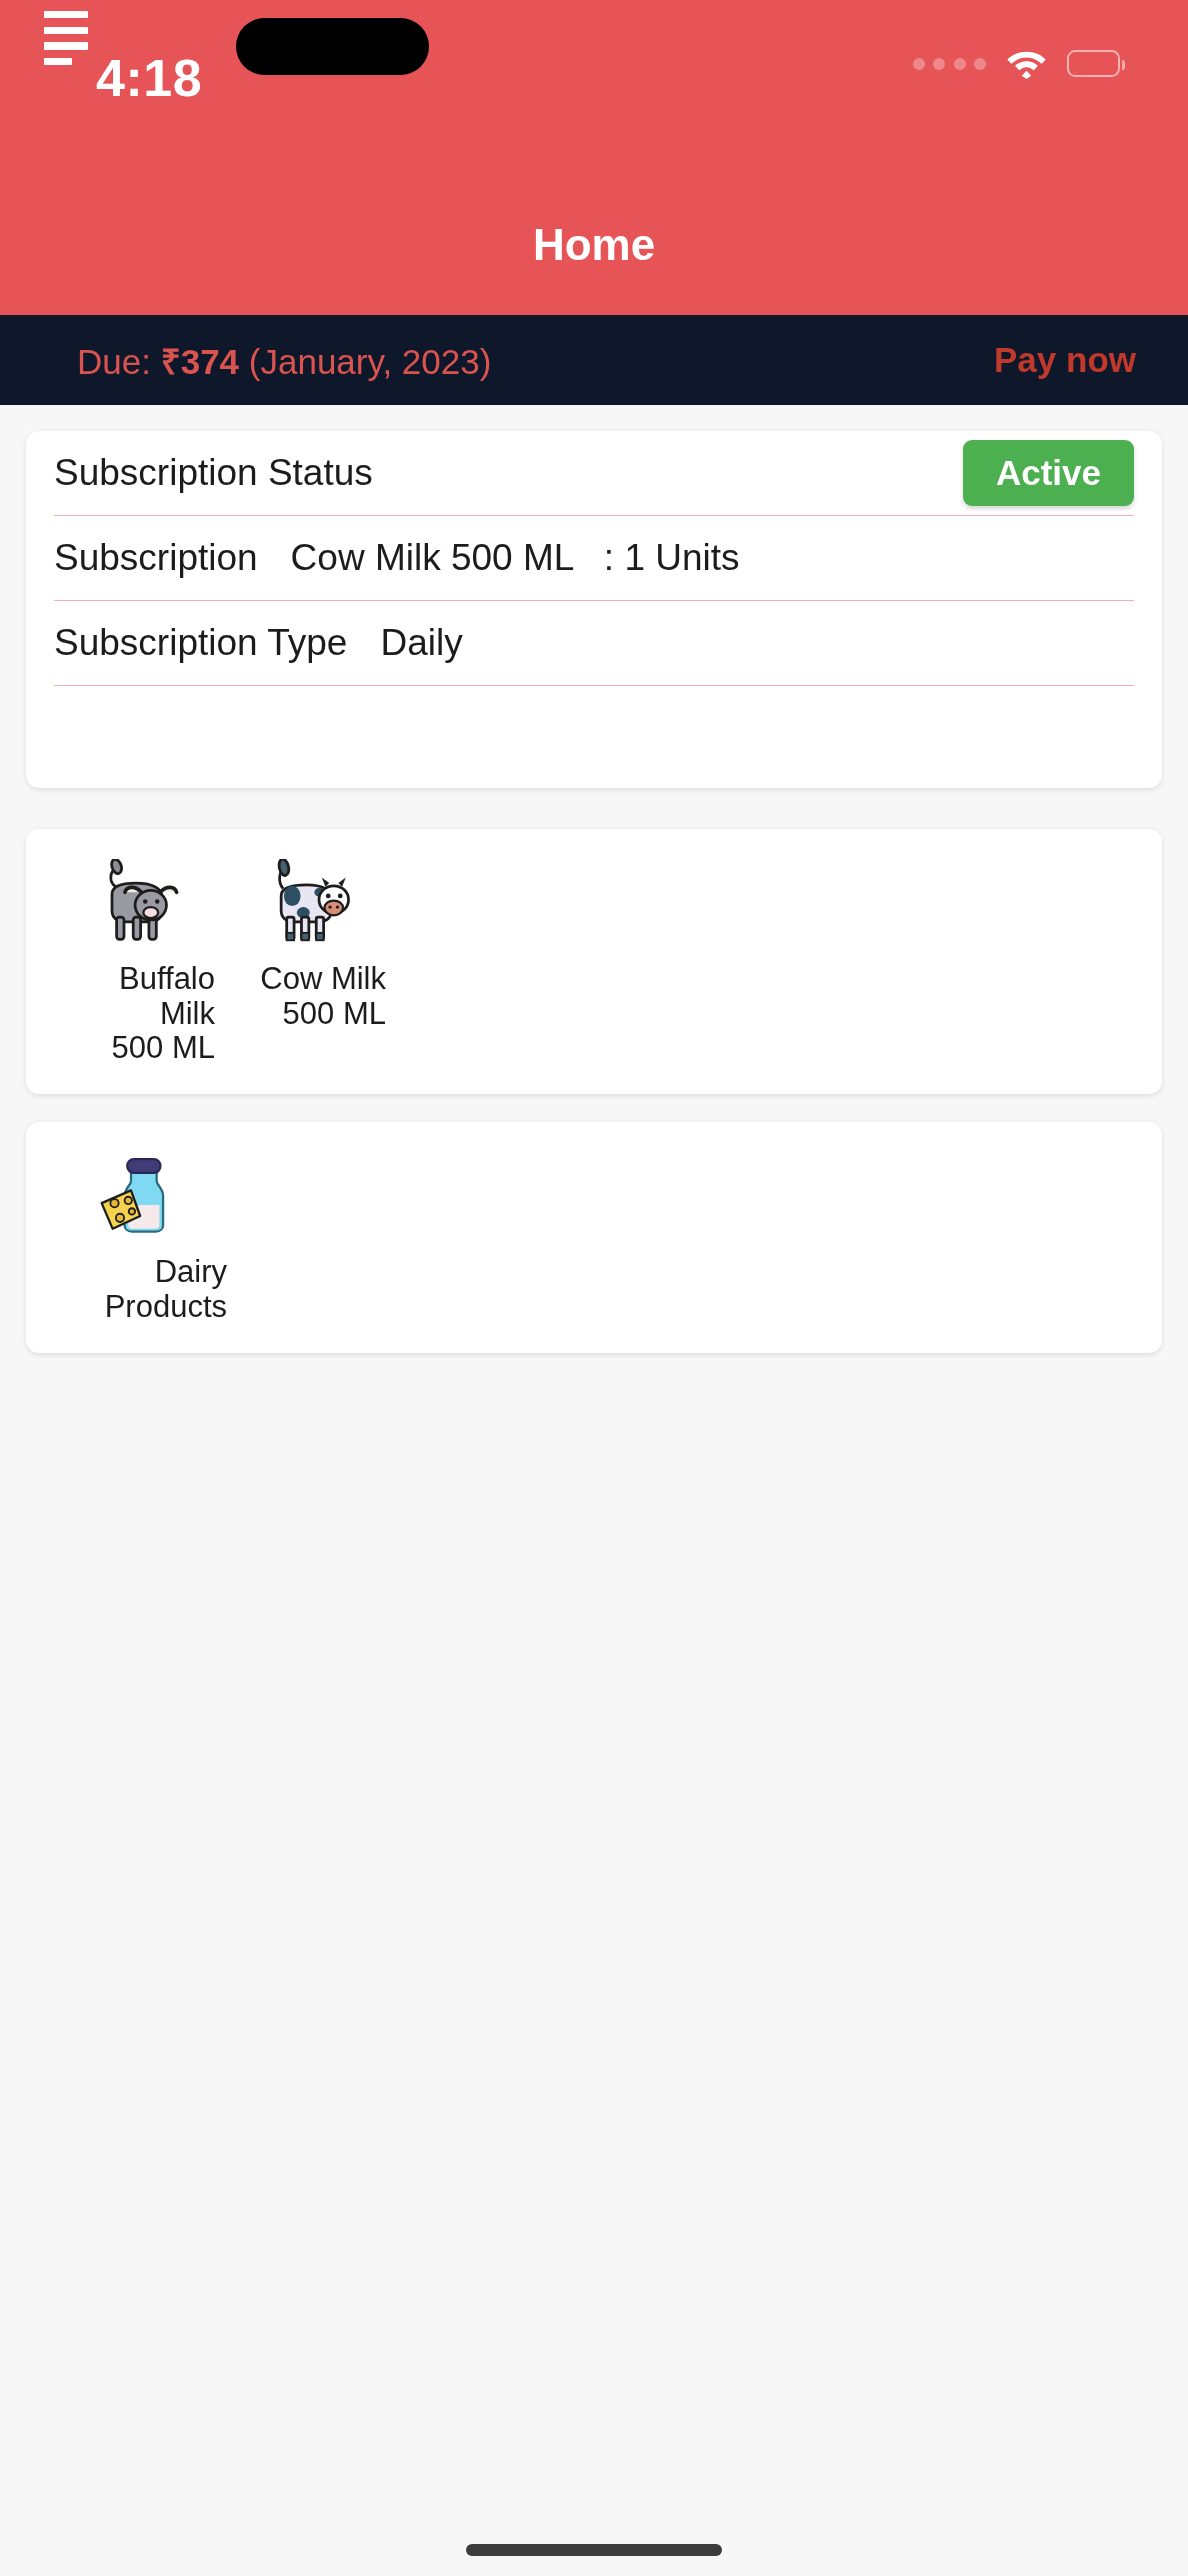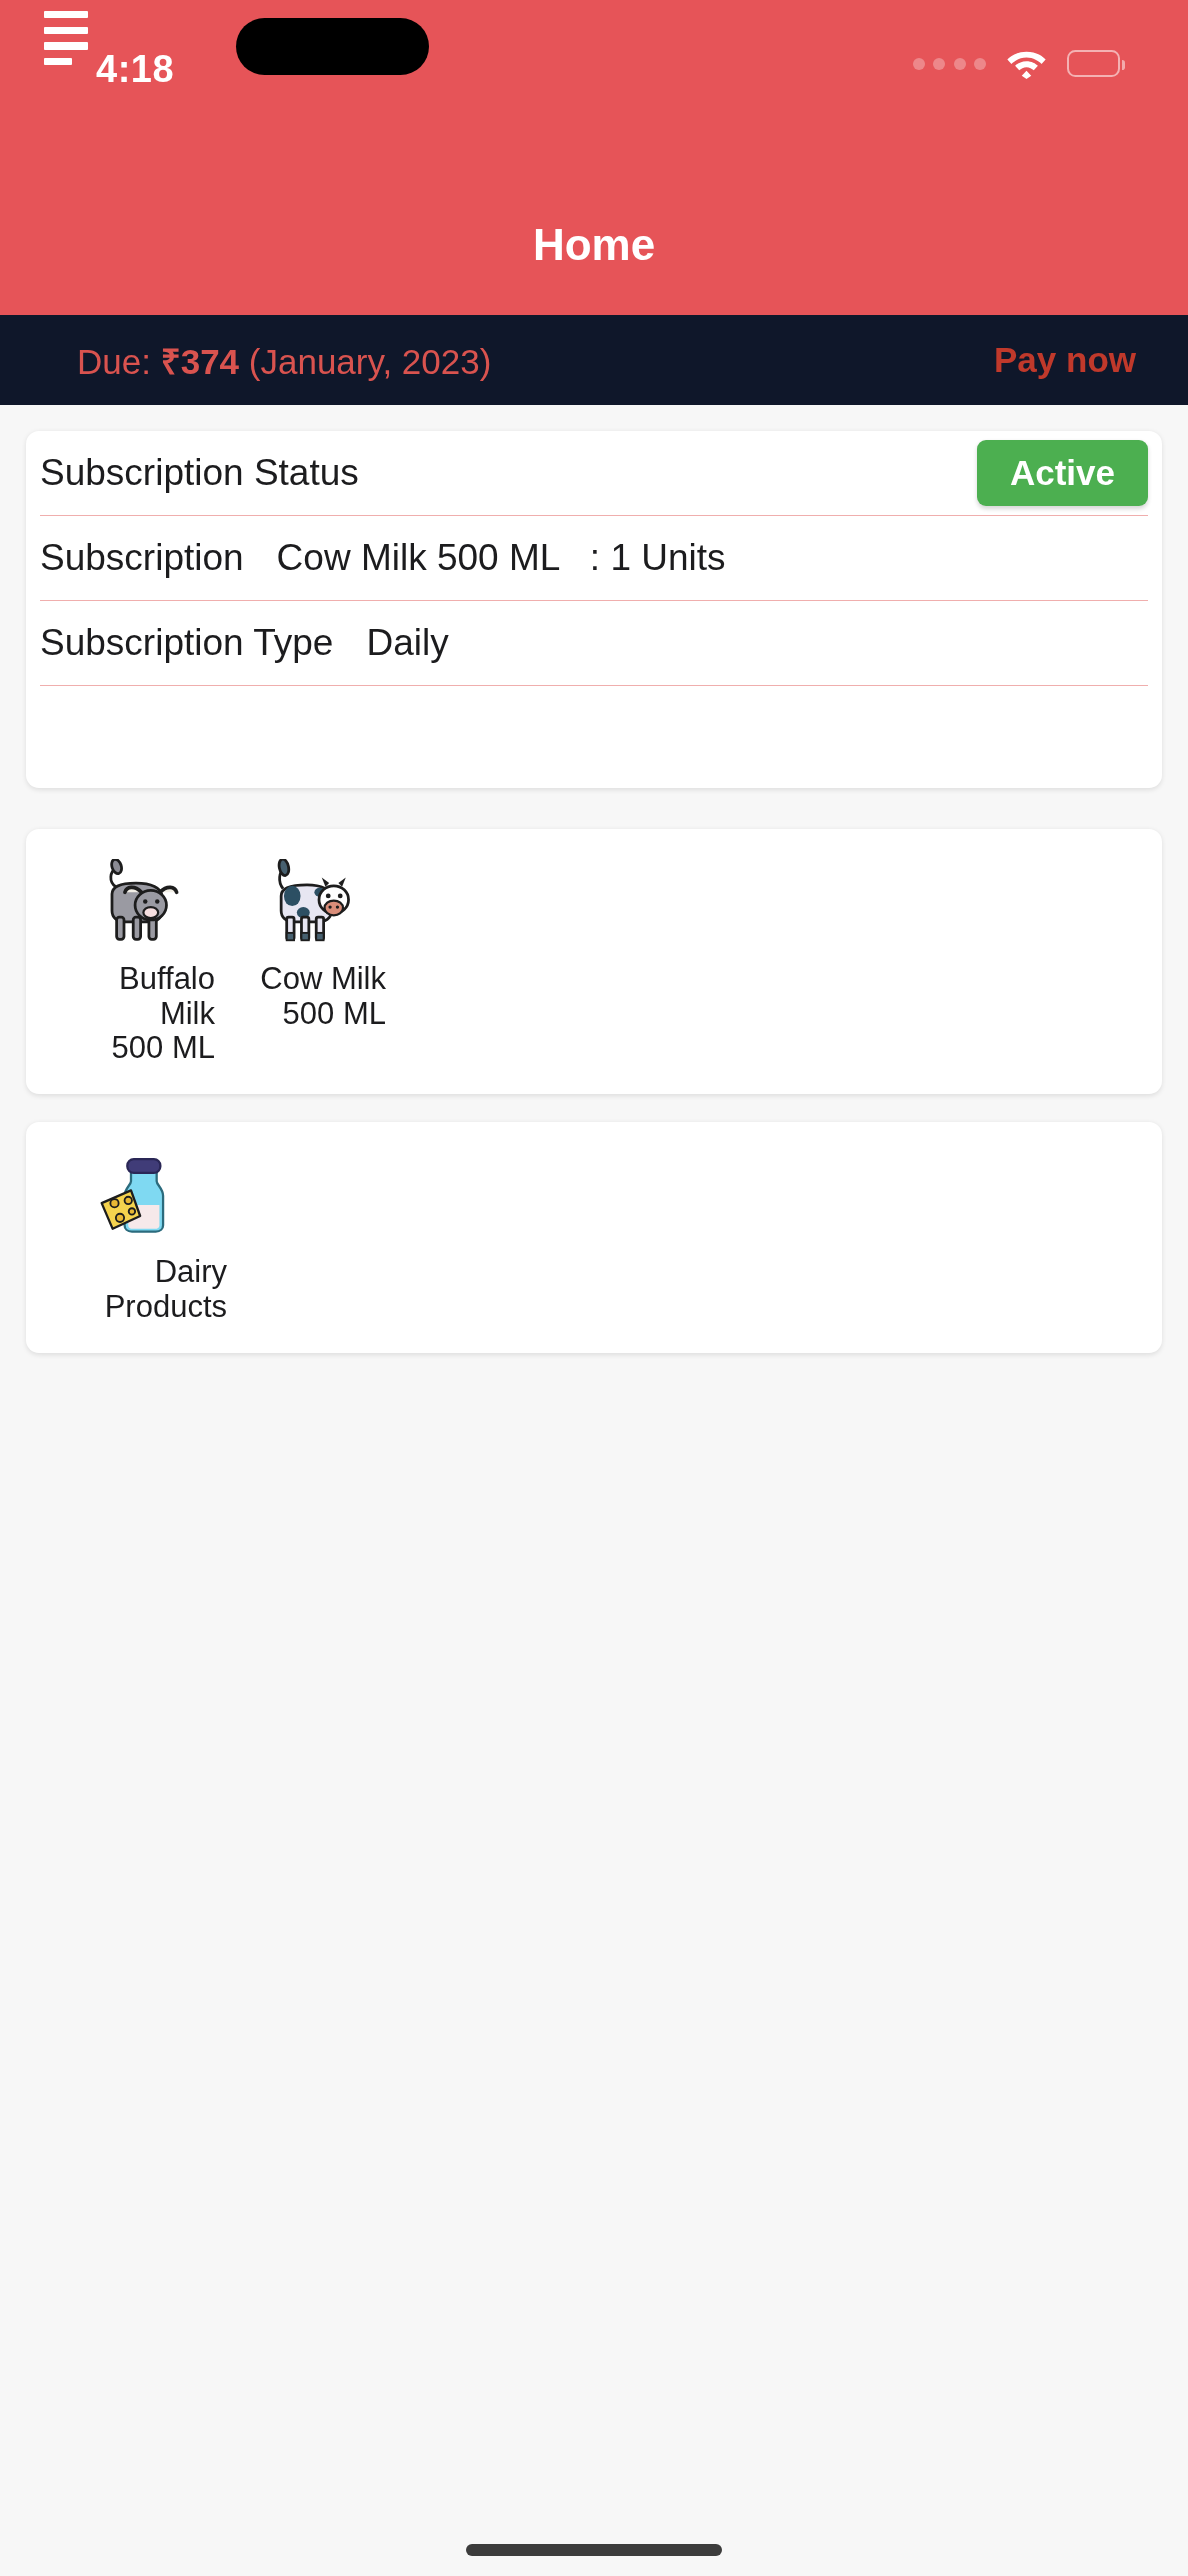--- a/index.html
+++ b/index.html
@@ -26,21 +26,21 @@
     position: relative;
     height: 175px;
     background: #e65458;
     flex: 0 0 auto;
   }
   .status-time {
     position: absolute;
     left: 96px;
     top: 48px;
     color: #ffffff;
-    font-size: 38px;
+    font-size: 52px;
     font-weight: 600;
     letter-spacing: 0.5px;
   }
   .dynamic-island {
     position: absolute;
     left: 236px;
     top: 18.4px;
     width: 193px;
     height: 57px;
     background: #000000;
@@ -163,21 +163,21 @@
   }
 
   .card {
     background: #ffffff;
     border-radius: 13px;
     box-shadow: 0 1.8px 5.5px rgba(0,0,0,0.10);
   }
 
   
   .sub-card {
-    padding: 0 14px;
+    padding: 0 28px;
     height: 357px;
   }
   .sub-row {
     display: flex;
     align-items: center;
     height: 85px;
     border-bottom: 1.8px solid #f0aead;
   }
   .sub-row:nth-child(3) { border-bottom: 1.8px solid #f0aead; }
   .sub-label {

